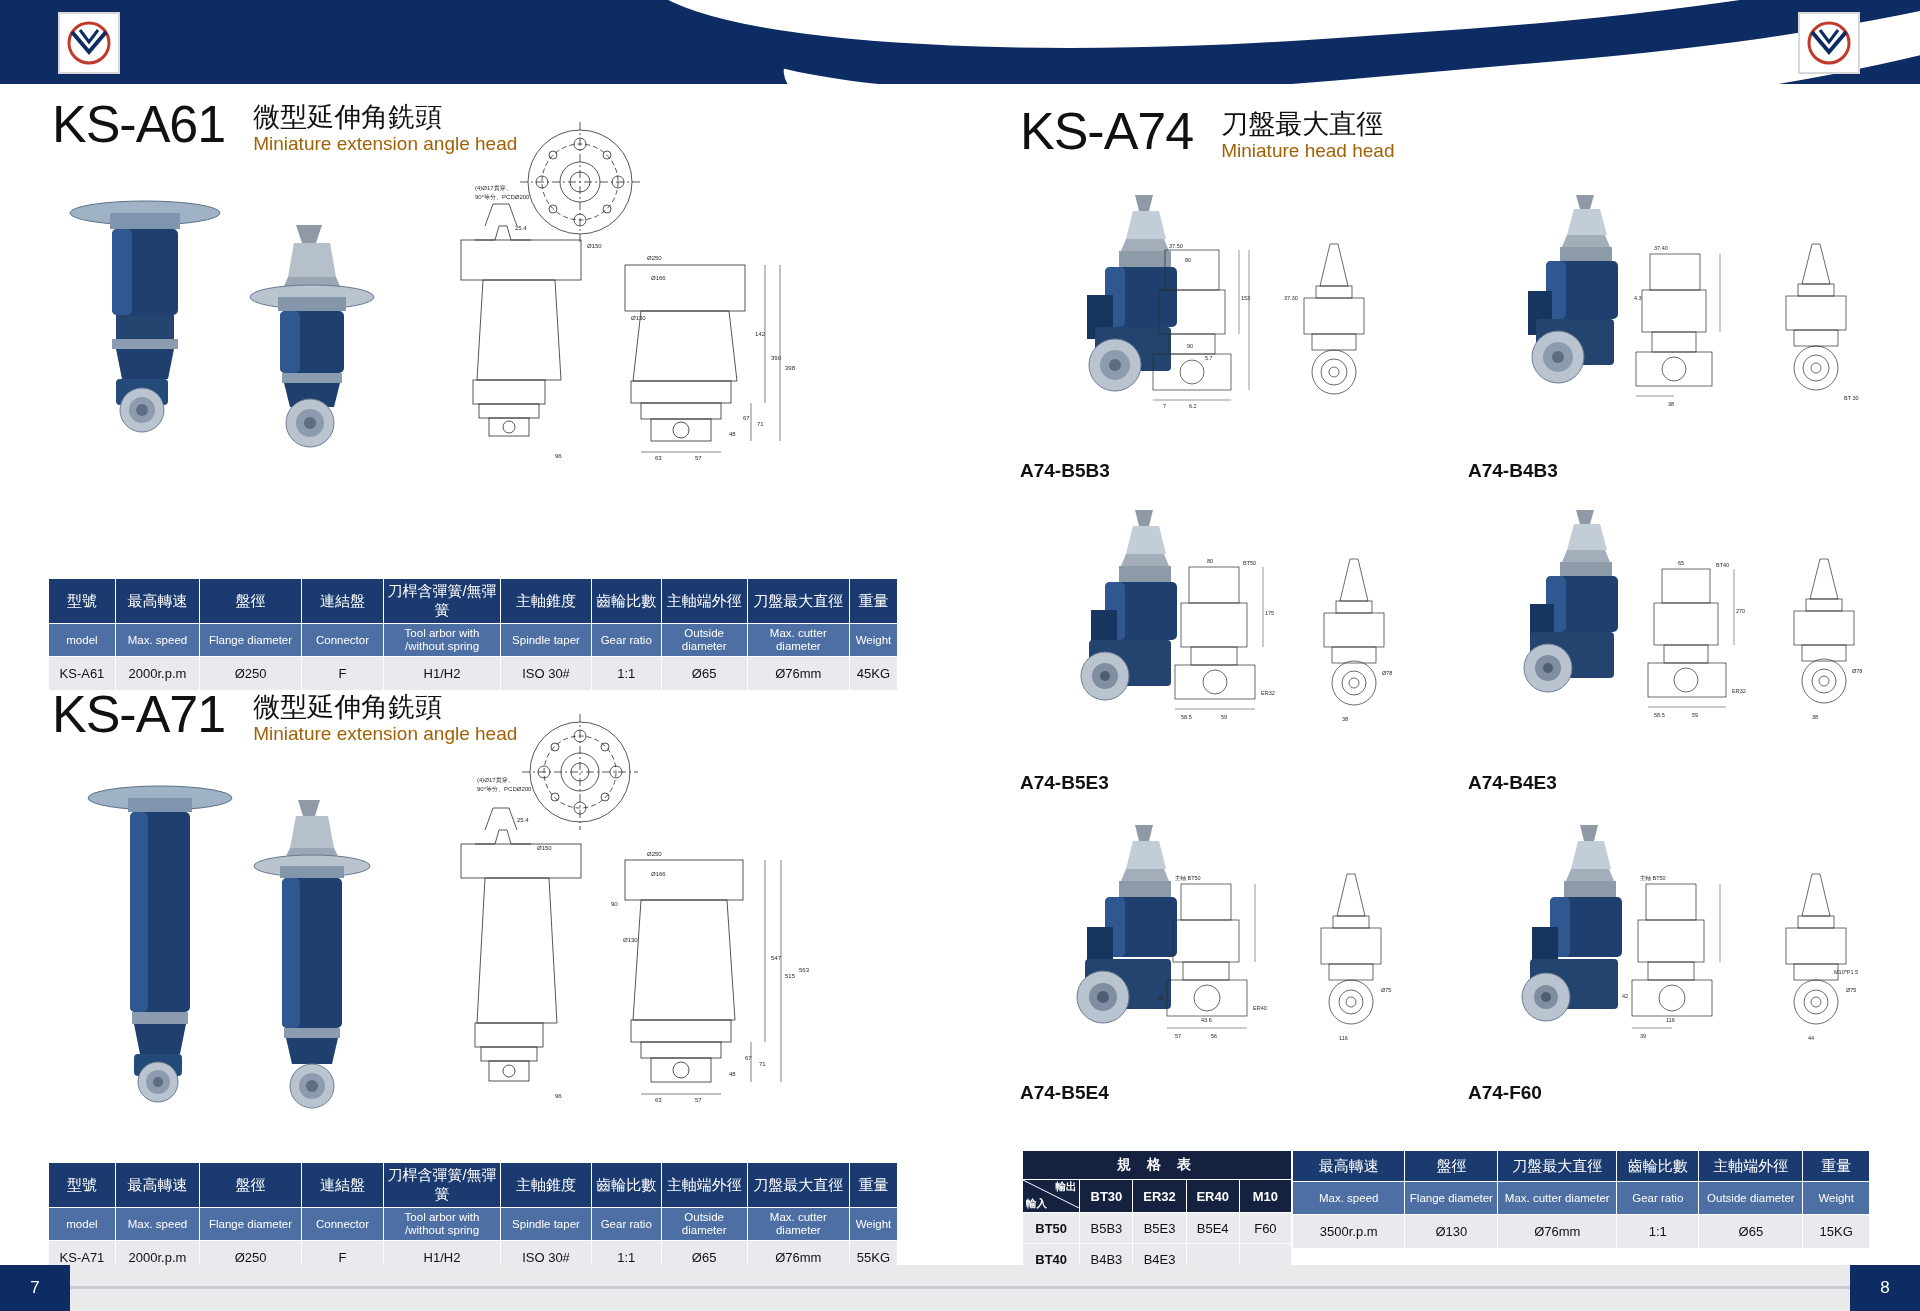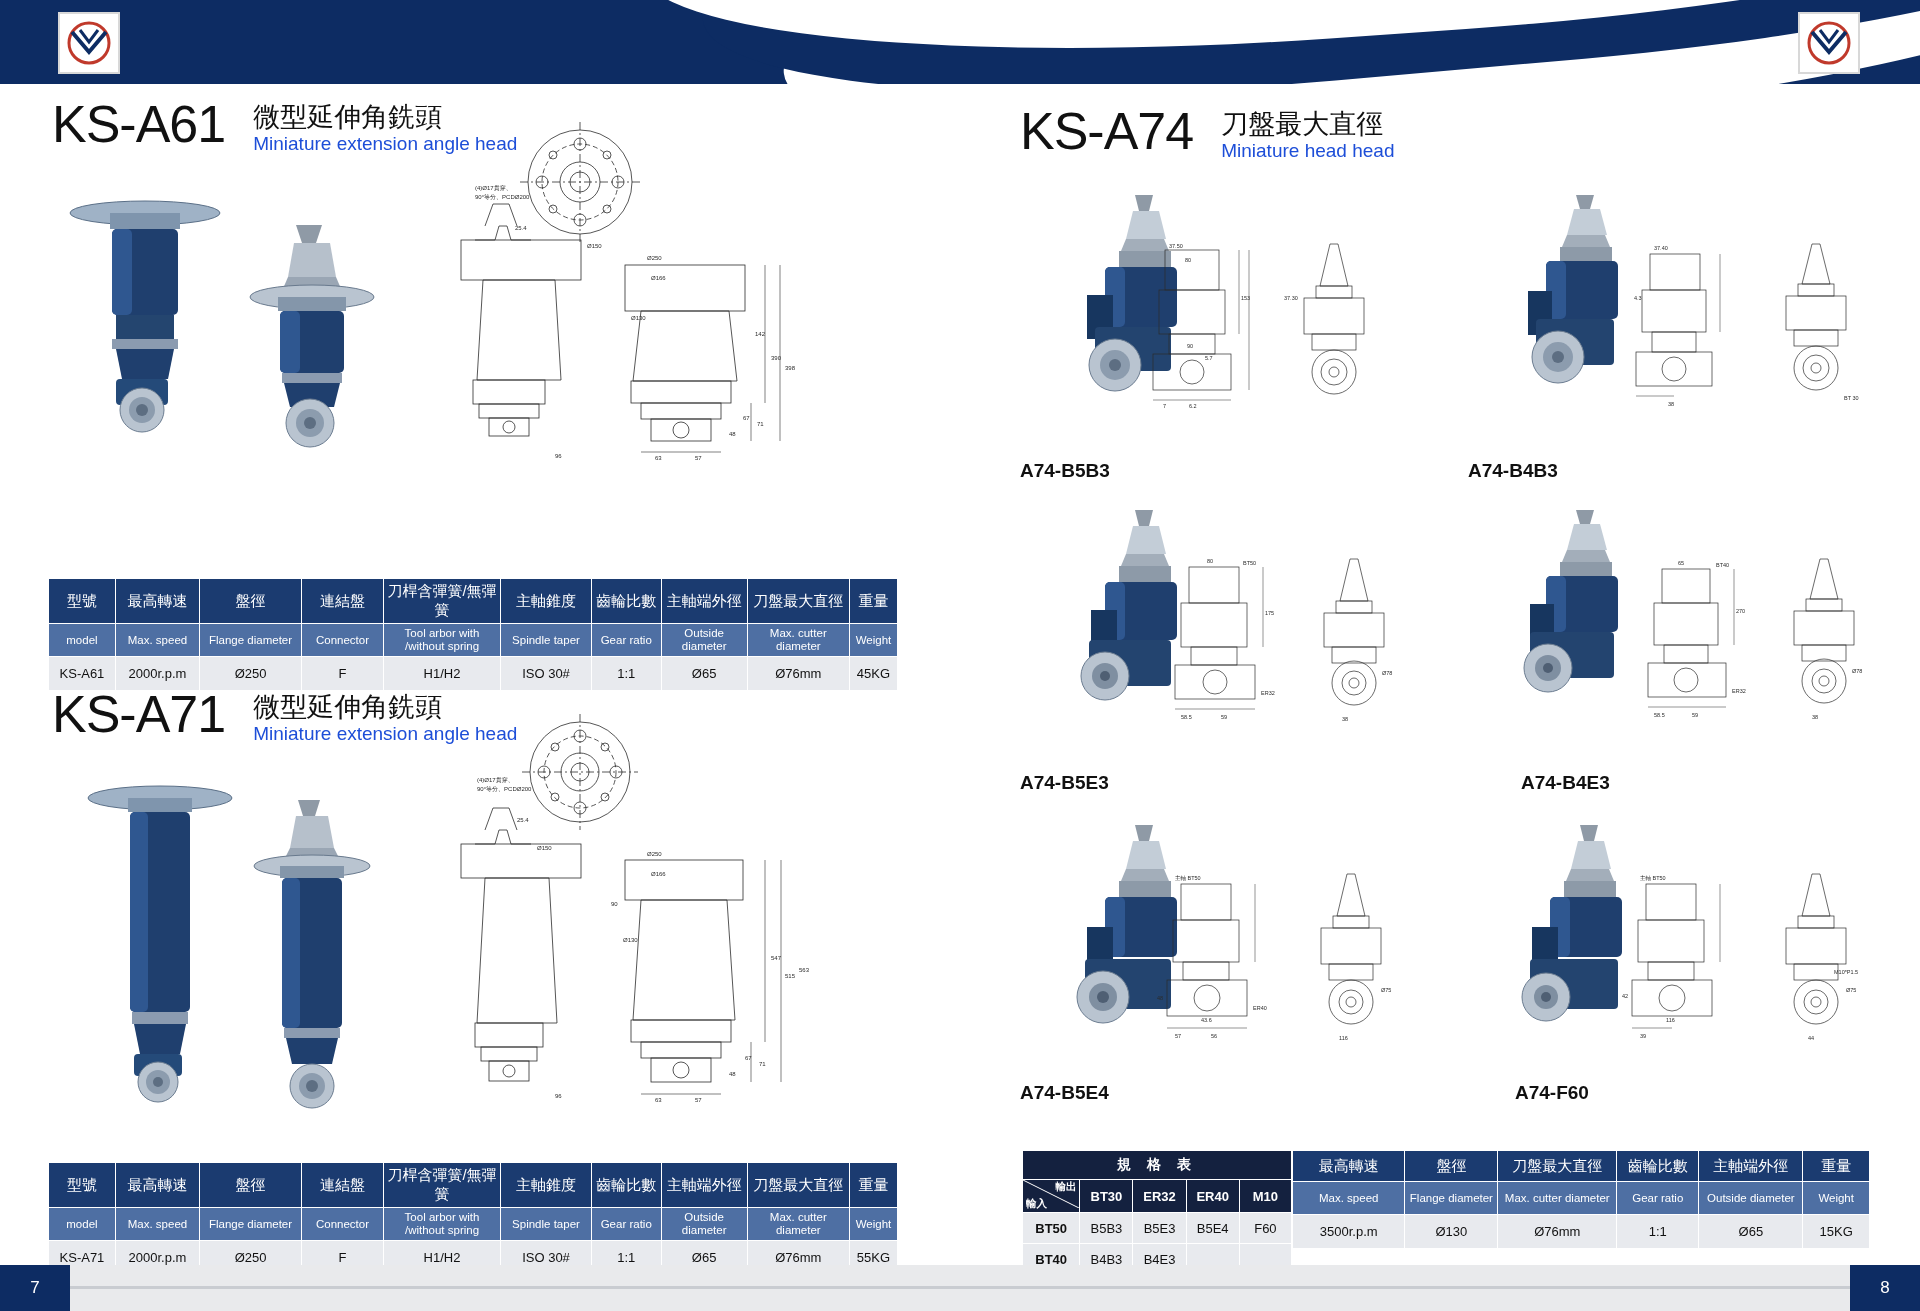--- a/index.html
+++ b/index.html
@@ -24,21 +24,21 @@
   
   .footer{position:absolute;left:0;bottom:0;width:1920px;height:46px;background:#e9eaec;}
   .footer .bar-left{position:absolute;left:0;top:0;width:70px;height:46px;background:#0d2c63;color:#fff;font-size:17px;display:flex;align-items:center;justify-content:center;}
   .footer .bar-right{position:absolute;right:0;top:0;width:70px;height:46px;background:#0d2c63;color:#fff;font-size:17px;display:flex;align-items:center;justify-content:center;}
   .footer .rule{position:absolute;left:70px;right:70px;top:21px;height:3px;background:#c9ccd1;}
 
   
   .model-title{position:absolute;}
   .model-title .code{font-size:52px;color:#111;letter-spacing:-1px;font-weight:400;line-height:1;}
   .model-title .cn{font-size:27px;color:#111;line-height:1.1;}
-  .model-title .en{font-size:19px;color:#1d4ed8;line-height:1.15;}
+  .model-title .en{font-size:19px;color:#a16207;line-height:1.15;}
 
   
   table.spec{border-collapse:collapse;font-size:12.5px;color:#111;}
   table.spec td,table.spec th{border:1px solid #ffffff;text-align:center;vertical-align:middle;padding:3px 2px;}
   table.spec thead tr.hdr-cn td{background:#1b3b70;color:#fff;font-size:15px;height:24px;}
   table.spec thead tr.hdr-en td{background:#4e6fa3;color:#fff;font-size:11.5px;height:26px;line-height:1.1;}
   table.spec tbody td{background:#e8eaee;color:#111;height:27px;font-size:13px;border:1px solid #ffffff;}
 
   
   table.grid{border-collapse:collapse;font-size:13px;}
@@ -615,21 +615,21 @@
       <circle cx="52" cy="126" r="12"></circle>
       <circle cx="52" cy="126" r="5"></circle>
     </g>
     <g fill="#2b2b2b" font-size="5.5" font-family="Liberation Sans, sans-serif">
       <text x="80" y="118">Ø78</text>
       <text x="40" y="164">38</text>
     </g>
   </svg>
 </div>
 
-<div class="label" style="left:1521px;top:772px;">A74-B4E3</div>
+<div class="label" style="left:1468px;top:772px;">A74-B4E3</div>
 
 <div class="photo" style="left:1035px;top:825px;">
   <svg width="160" height="230" viewBox="0 0 160 230">
     <path d="M100 0 l4 16 h10 l4 -16" fill="#8f9aa6"></path>
     <path d="M98 16 l-7 28 h40 l-7 -28z" fill="#c3cdd7"></path>
     <path d="M91 44 l-5 12 h48 l-5 -12z" fill="#a3aeba"></path>
     <rect x="84" y="56" width="52" height="16" fill="#8d9aa8"></rect>
     <rect x="70" y="72" width="72" height="60" rx="5" fill="#1f3f6e"></rect>
     <rect x="70" y="72" width="20" height="60" rx="5" fill="#2f5790"></rect>
     <rect x="52" y="102" width="26" height="46" fill="#17365f"></rect>
@@ -731,21 +731,21 @@
       <circle cx="56" cy="132" r="5"></circle>
     </g>
     <g fill="#2b2b2b" font-size="5.5" font-family="Liberation Sans, sans-serif">
       <text x="74" y="104">M10*P1.5</text>
       <text x="86" y="122">Ø75</text>
       <text x="48" y="170">44</text>
     </g>
   </svg>
 </div>
 
-<div class="label" style="left:1468px;top:1082px;margin-left:47px;">A74-F60</div>
+<div class="label" style="left:1468px;top:1082px;">A74-F60</div>
 
 <table class="grid" style="position:absolute;left:1022px;top:1150px;width:270px;">
   <tbody>
     <tr>
       <td class="g-dark" colspan="5" style="height:26px;font-size:14px;letter-spacing:6px;">規 格 表</td>
     </tr>
     <tr>
       <td class="g-dark" style="width:58px;height:30px;position:relative;font-size:10.5px;">
         <svg width="56" height="28" viewBox="0 0 56 28" style="position:absolute;left:0;top:0;">
           <line x1="0" y1="0" x2="56" y2="28" stroke="#ffffff" stroke-width="1"></line>

